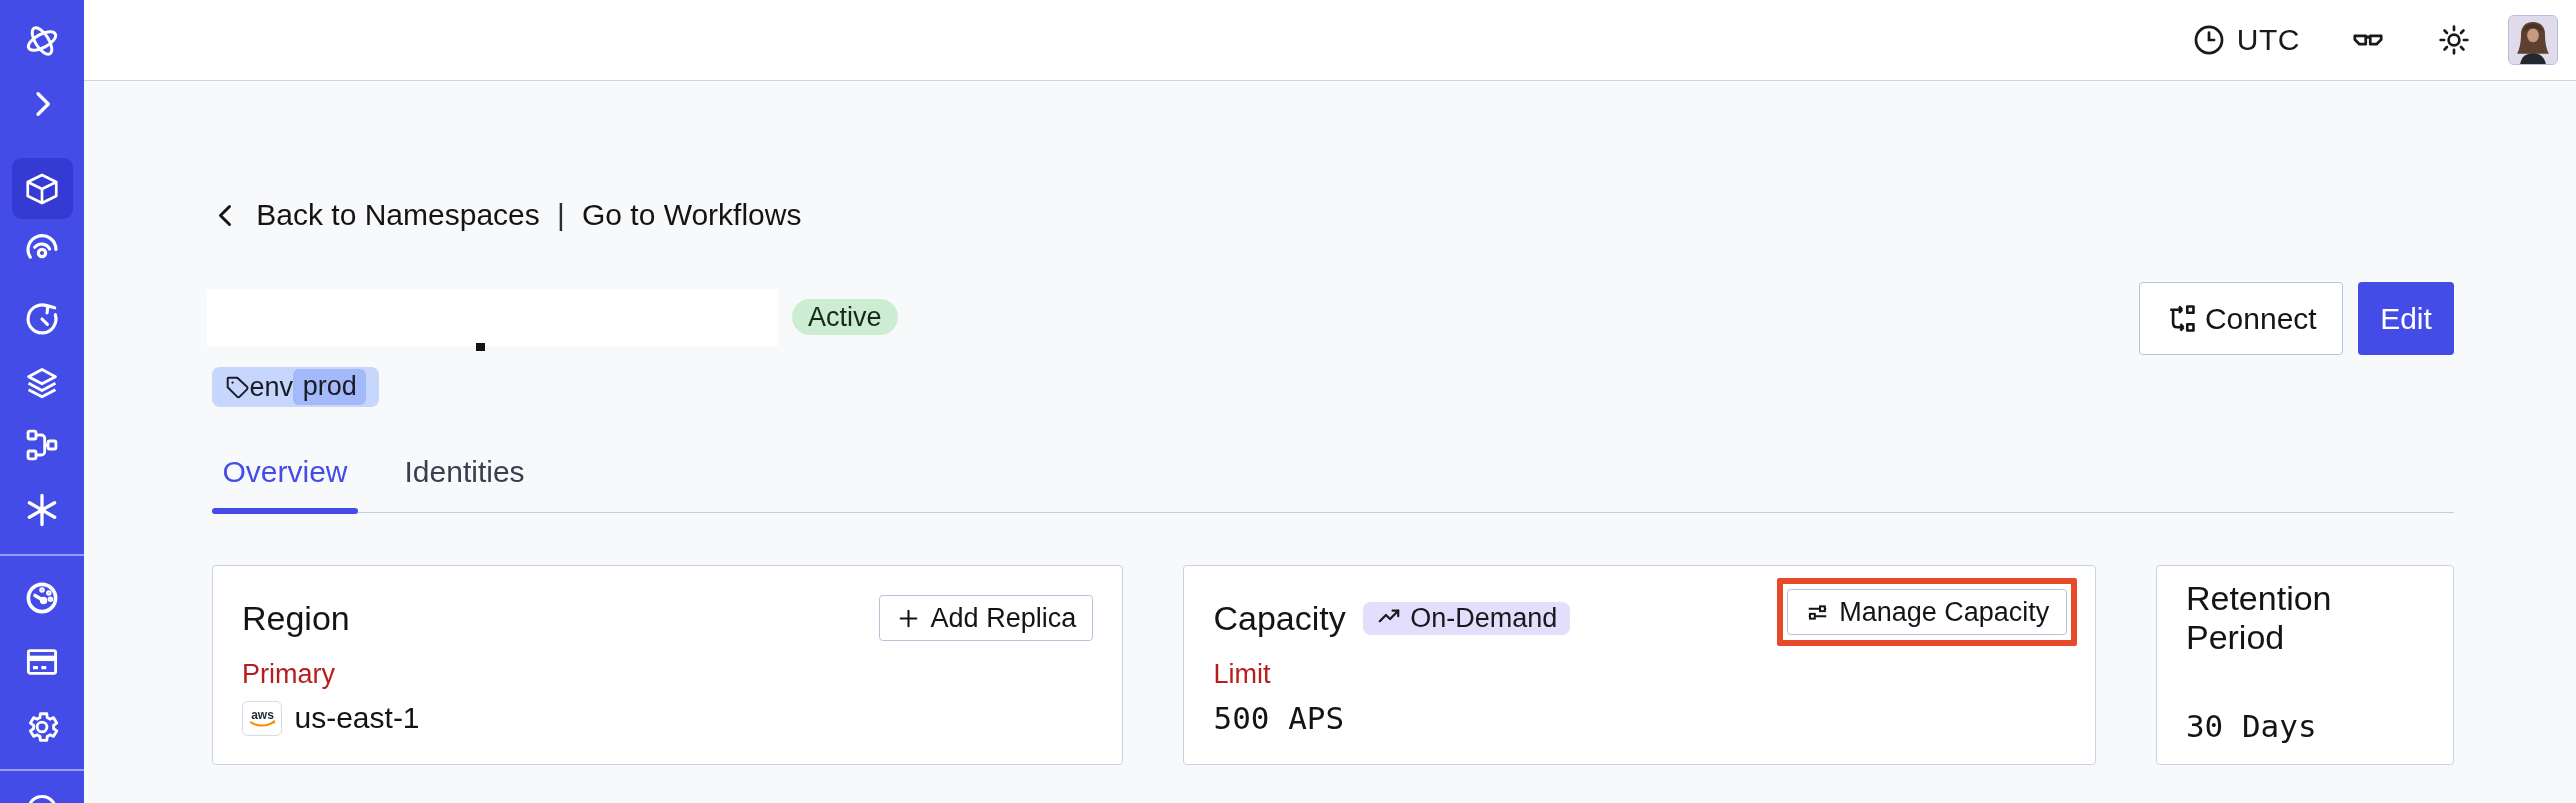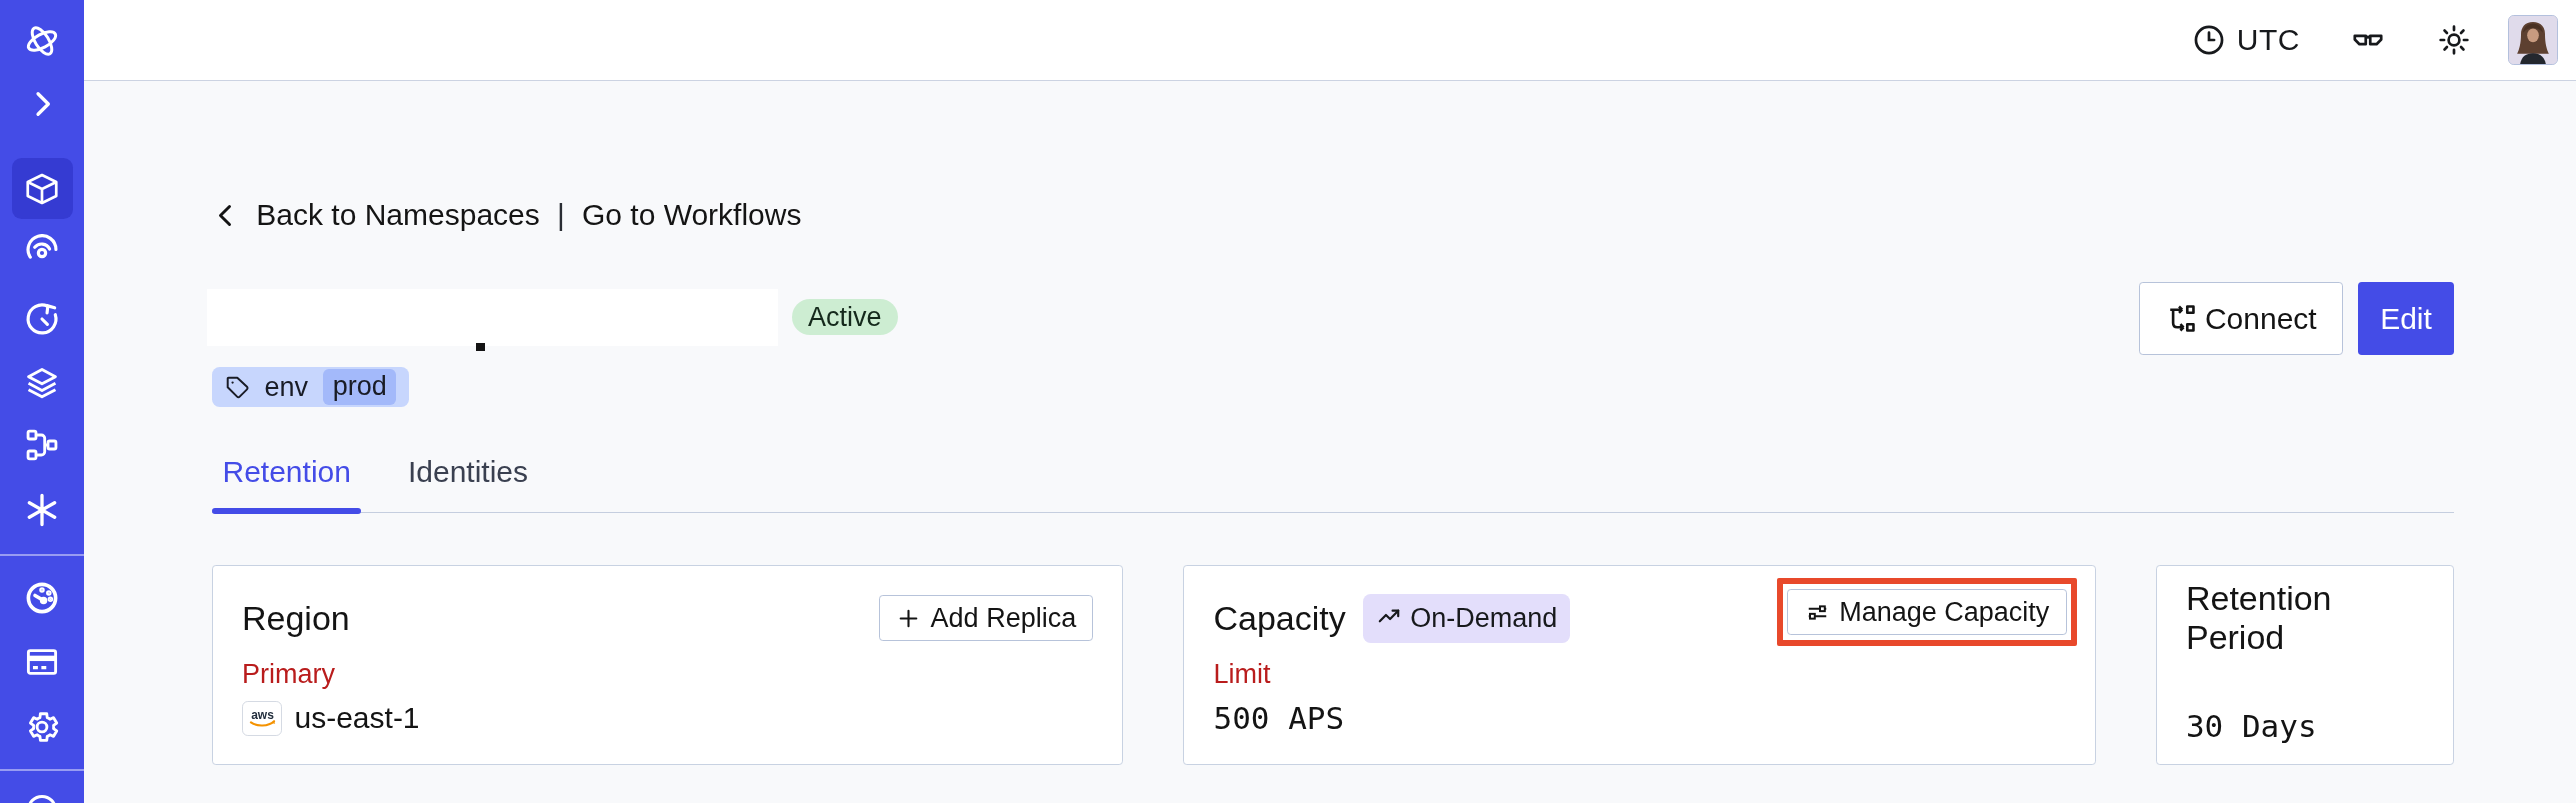--- a/index.html
+++ b/index.html
@@ -75,21 +75,21 @@
     font-family:"Liberation Sans",sans-serif; font-size:30px; font-weight:500;
     color:#141414; cursor:pointer;
   }
   .btn svg { width:33px; height:33px; }
   .btn-connect { height:73px; padding:0 25px; gap:7px; }
   .btn-edit {
     height:73px; width:96px; background:#444ce7; border:none; color:#fff;
   }
   .tag-row { margin-top:21px; display:flex; }
   .tag-chip {
-    display:inline-flex; align-items:center; gap:15px;
+    display:inline-flex; align-items:center; gap:0;
     background:#c7d6fd; border-radius:7.7px; padding:0 12.5px; height:40px;
     color:#191c26; font-size:27px; font-weight:500; cursor:pointer;
   }
   .tag-chip svg { width:25px; height:25px; }
   .tag-inner {
     background:#a3b9fa; border-radius:5.8px; padding:2.9px 9.6px; line-height:1.15;
   }
   
   .tabs { margin-top:48px; display:flex; border-bottom:1.9px solid #c5cedf; }
   .tab {
@@ -108,21 +108,21 @@
     height:200px; padding:25px 29px;
   }
   .card-region   { width:922px; }
   .card-capacity { width:923px; }
   .card-retention{ width:301px; }
   .card-head { display:flex; align-items:center; justify-content:space-between; height:54px; }
   .card-head-left { display:flex; align-items:center; gap:17.3px; }
   .card-title { font-size:34px; font-weight:500; color:#141414; }
   .badge-ondemand {
     display:flex; align-items:center; gap:8.6px; background:#e3defb; color:#17191c;
-    border-radius:7.7px; padding:0 12.5px; height:49px; font-size:27px; font-weight:500;
+    border-radius:7.7px; padding:0 12.5px; height:33px; font-size:27px; font-weight:500;
   }
   .badge-ondemand svg { width:26px; height:26px; }
   .btn-small { height:46px; padding:0 16.3px; gap:9.6px; font-size:27px; }
   .btn-small svg { width:25px; height:25px; }
   .hl-box {
     border:6.7px solid #e8492b; padding:4.8px; margin:-11.5px -11.5px 0 0; border-radius:1.9px;
   }
   .field-label { margin-top:13.4px; font-size:27px; color:#b91c1c; height:33px; line-height:33px; }
   .value-row { margin-top:7.7px; display:flex; align-items:center; gap:12.5px; height:38px; }
   .value-sans { font-size:30px; color:#141414; }
@@ -298,21 +298,21 @@
       <svg viewBox="0 0 24 24" fill="none" stroke="#191c26" stroke-width="1.9" stroke-linejoin="round">
         <path d="M11.8 2.6H3.4c-.5 0-.8.3-.8.8v8.4l9 9c.7.7 1.8.7 2.5 0l7-7c.7-.7.7-1.8 0-2.5Z"></path>
         <circle cx="7.3" cy="7.3" r="1.1" fill="#191c26" stroke="none"></circle>
       </svg>
       <span>env</span>
       <span class="tag-inner">prod</span>
     </span>
   </div>
 
   <div class="tabs">
-    <div class="tab first active">Retention</div>
+    <div class="tab first active">Overview</div>
     <div class="tab">Identities</div>
   </div>
 
   <div class="cards">
 
     <section class="card card-region">
       <div class="card-head">
         <span class="card-title">Region</span>
         <button class="btn btn-small">
           <svg viewBox="0 0 24 24" fill="none" stroke="#141414" stroke-width="2" stroke-linecap="round">

